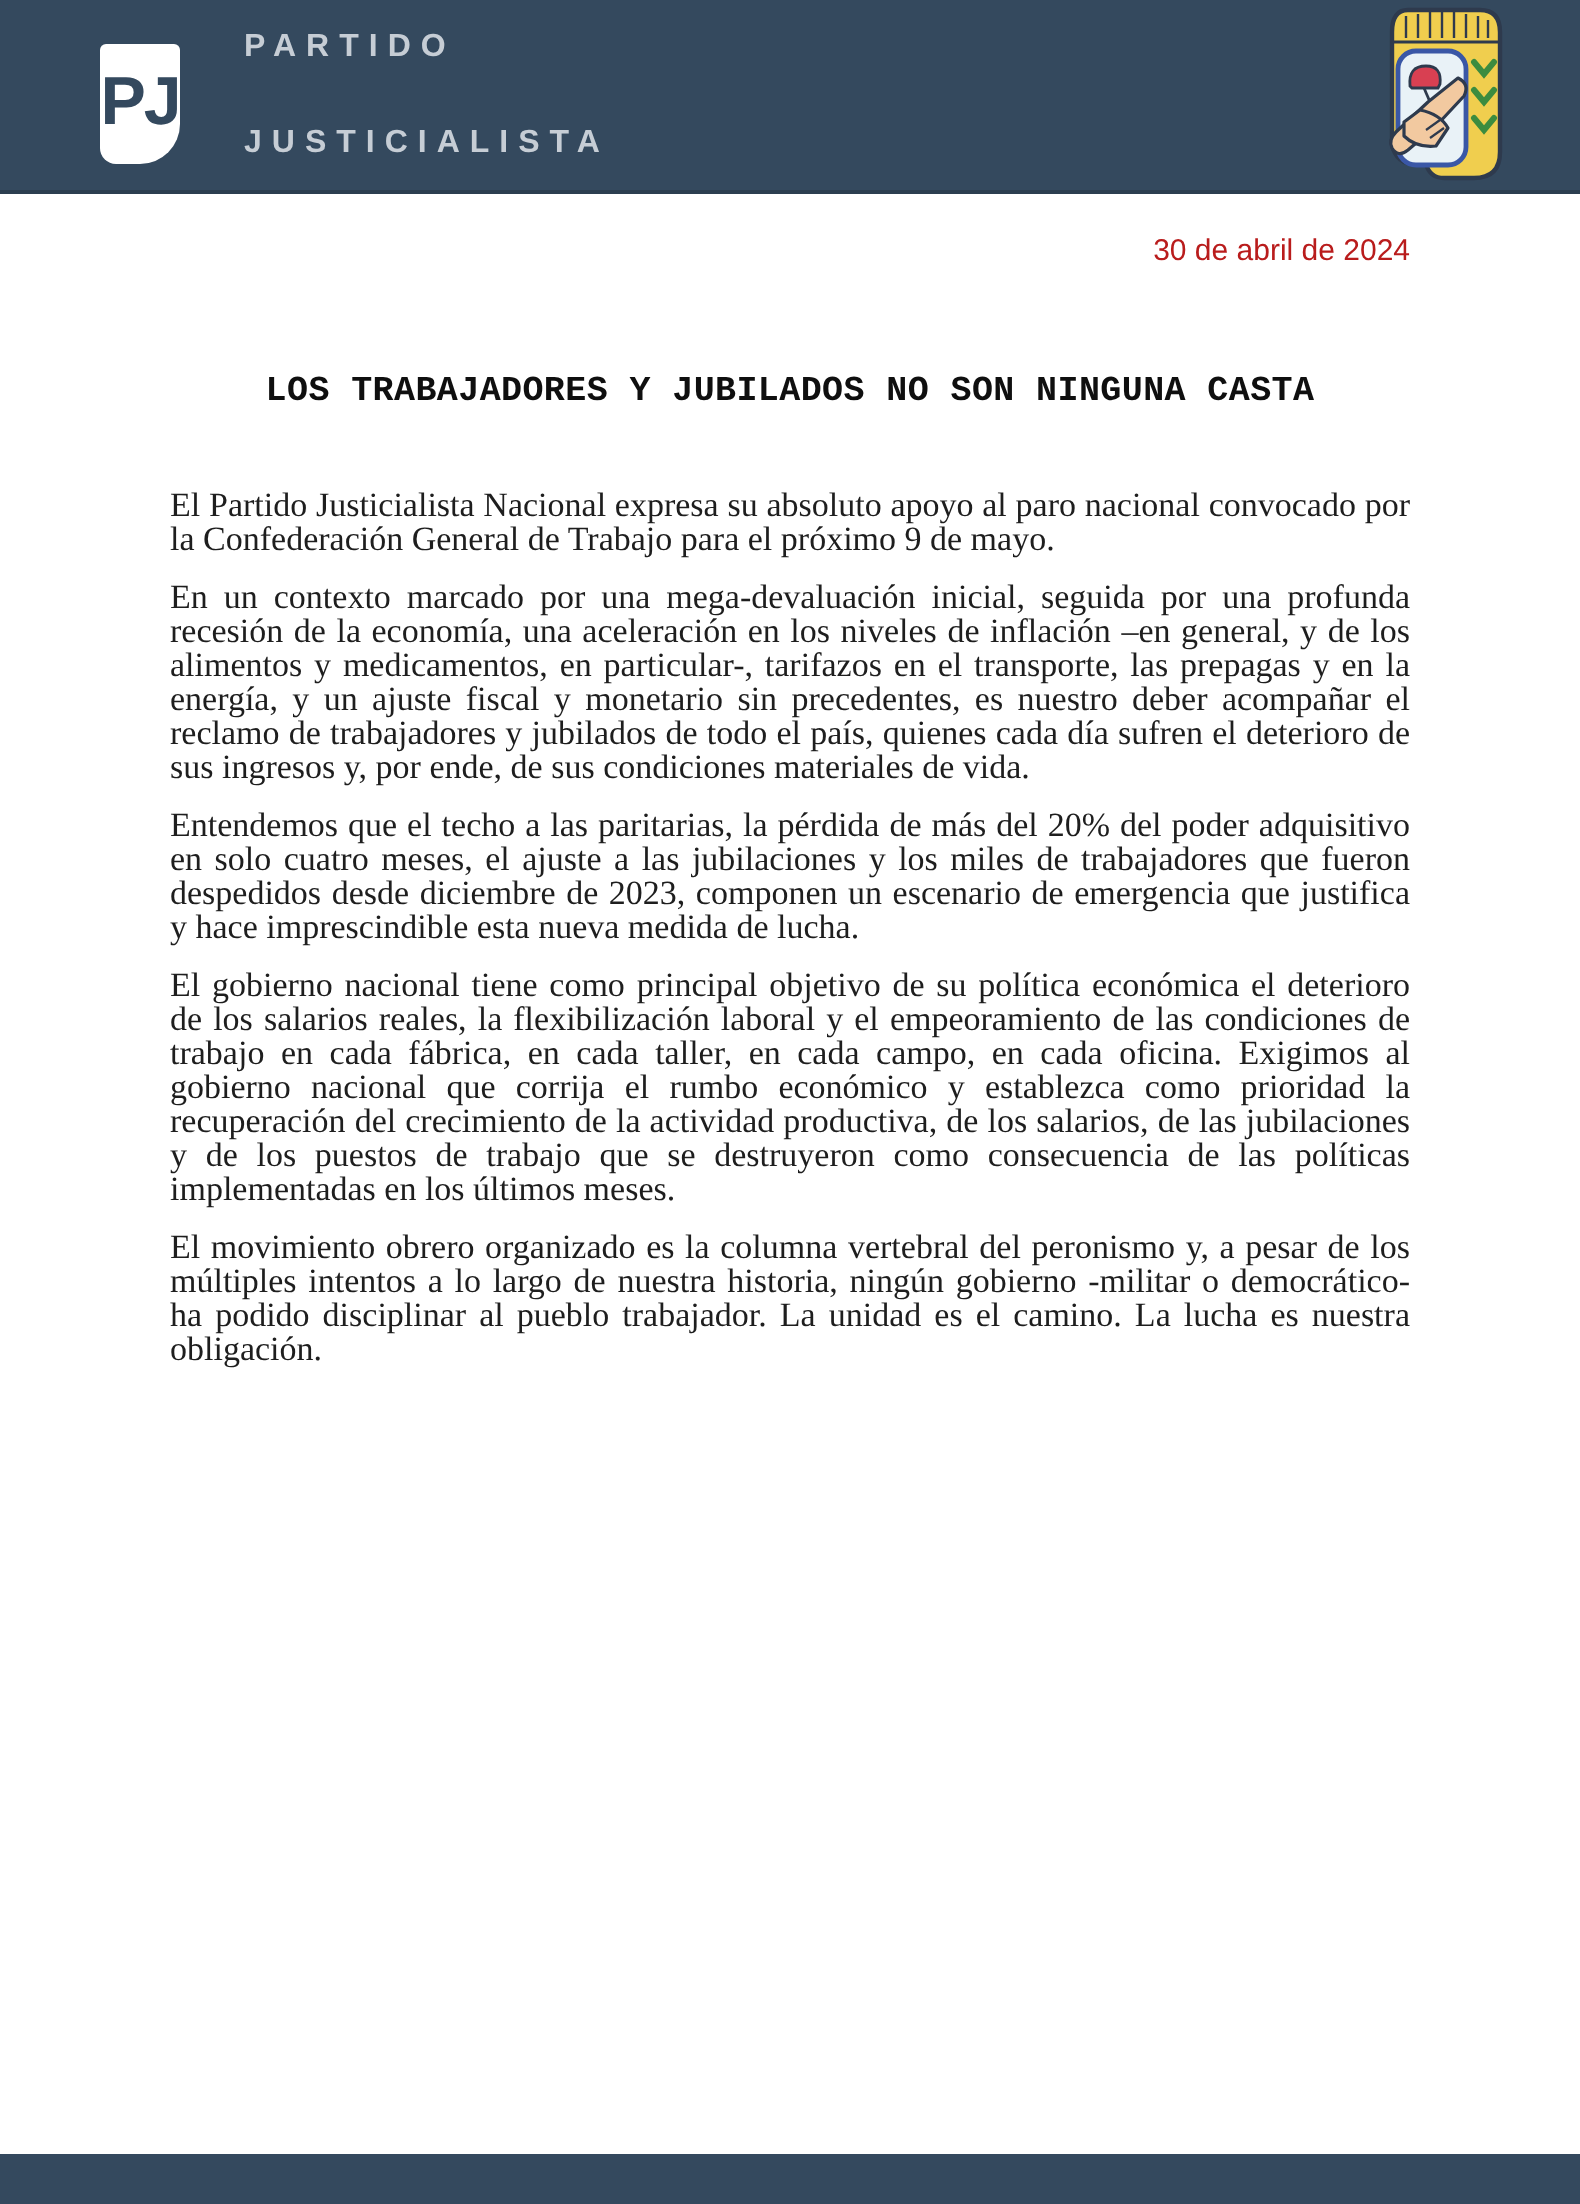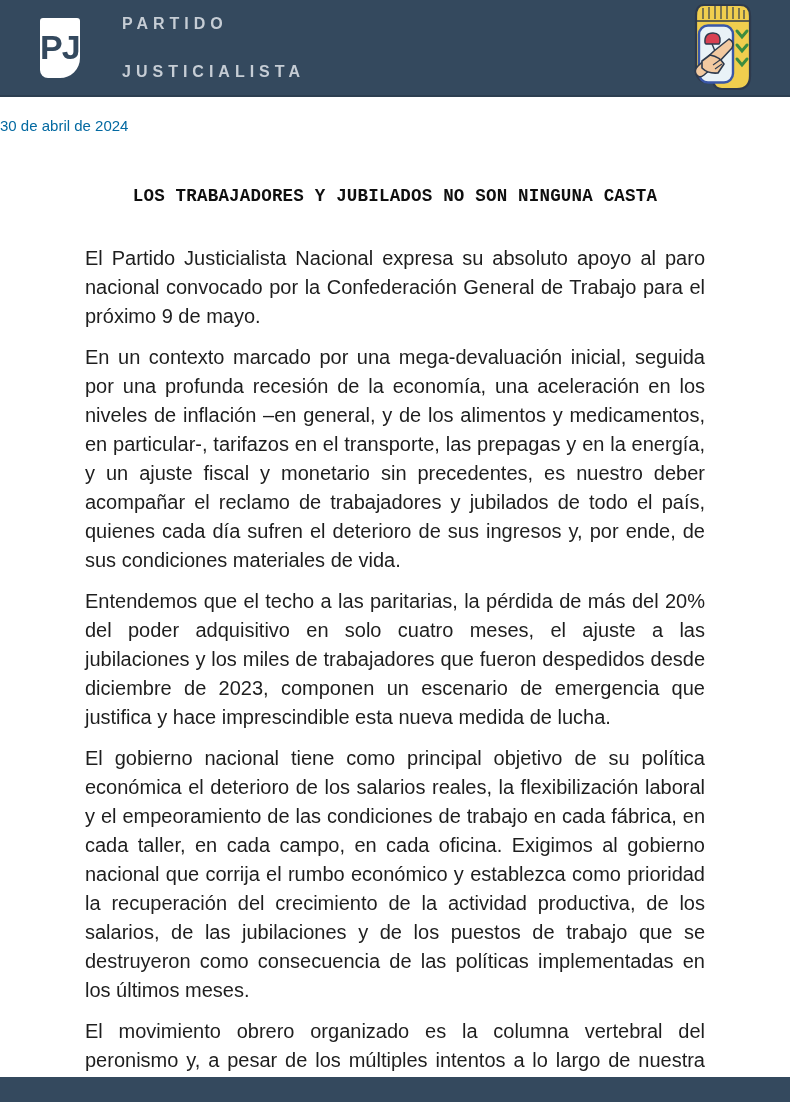--- a/index.html
+++ b/index.html
@@ -18,21 +18,21 @@
   .header {
     height: 97px;
     background: #34495E;
     border-bottom: 2px solid #2c3e50;
     display: flex;
     align-items: center;
     padding: 0 36px 0 40px;
     box-sizing: border-box;
   }
   .logo-group { display: flex; align-items: center; gap: 22px; }
-  .pj-mark { width: 60px; display: flex; flex-direction: row; align-items: center; }
+  .pj-mark { width: 60px; display: flex; flex-direction: column; align-items: center; }
   .pj-mark .bar { height: 4px; background: #ffffff; border-radius: 1px; margin-bottom: 4px; }
   .pj-mark .box {
     height: 60px;
     background: #ffffff;
     border-radius: 3px 3px 20px 8px;
     display: flex; align-items: center; justify-content: center;
   }
   .pj-mark .box span {
     font-size: 34px; font-weight: 700; letter-spacing: -1px; color: #34495E;
   }
@@ -43,41 +43,42 @@
     line-height: 1.5;
     font-weight: 700;
     text-transform: uppercase;
     white-space: pre-line;
   }
   .crest { margin-left: auto; width: 64px; height: 90px; }
 
   
   .date-line {
     margin-top: 20px;
-    padding-right: 60px;
-    text-align: left;
+    padding-right: 85px;
+    text-align: right;
     font-size: 15px;
-    color: #0369a1;
+    color: #b91c1c;
   }
   .doc-title {
     margin-top: 52px;
     text-align: center;
     font-size: 17.5px;
     font-weight: 700;
     letter-spacing: 0.2px;
     color: #0f0f0f;
     font-family: Liberation Mono, monospace;
   }
   .paragraphs { padding: 0 85px; margin-top: 38px; }
   .paragraphs p.para {
     margin: 0 0 12px 0;
-    font-size: 20px;
-    line-height: 29px;
+    font-size: 17px;
+    line-height: 17px;
     text-align: justify;
     color: #1e1e1e;
+    font-family: Liberation Serif, serif;
   }
 
   
   .footer-bar {
     position: absolute;
     left: 0; right: 0; bottom: 0;
     height: 25px;
     background: #34495E;
   }
 </style>

